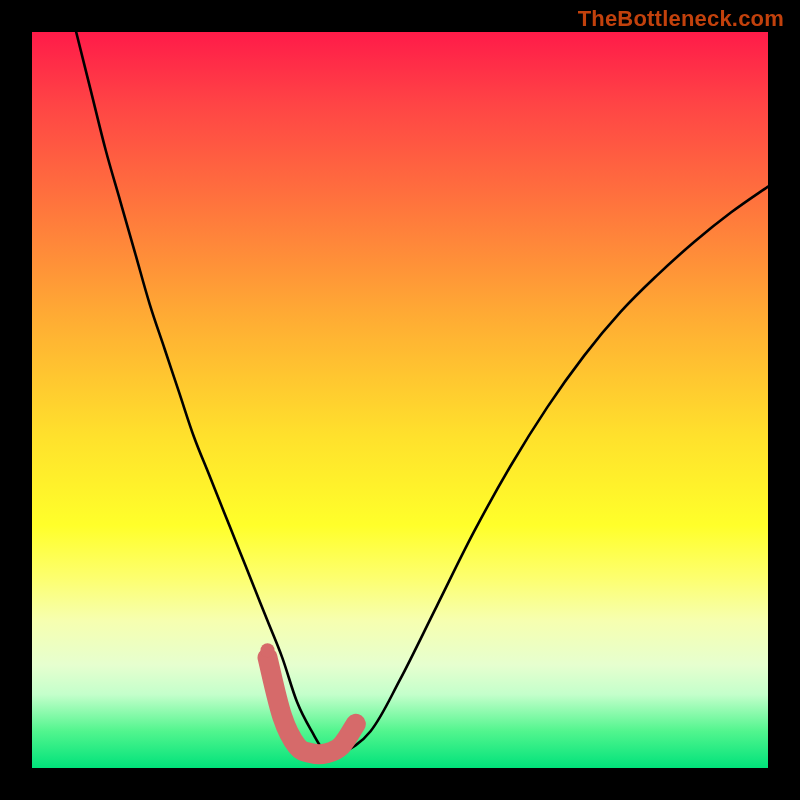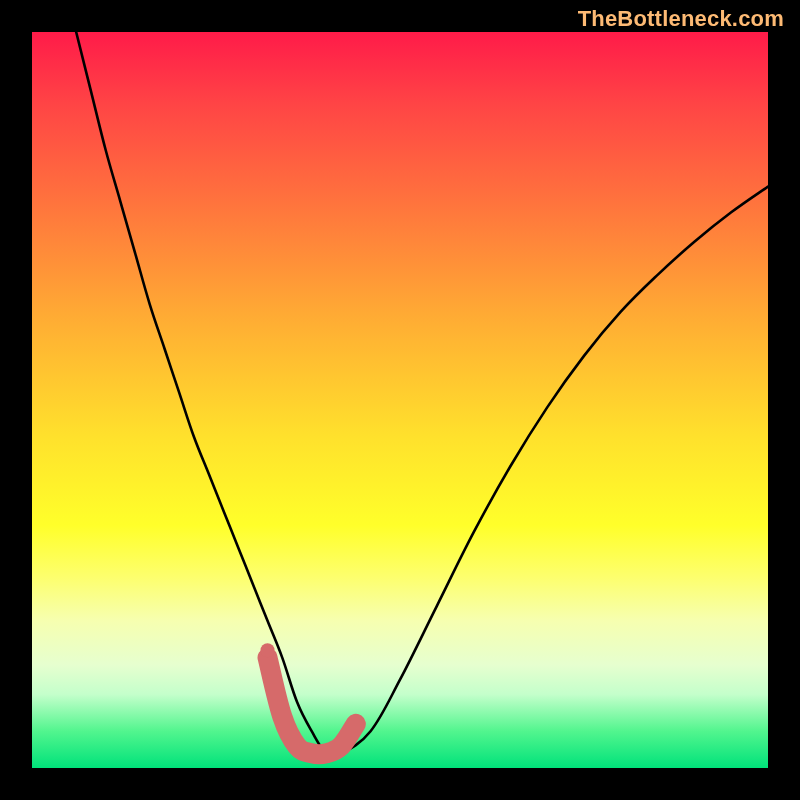--- a/index.html
+++ b/index.html
@@ -30,21 +30,21 @@
       #52f58e 95%,
       #00e27a 100%);
   }
   .watermark {
     position: absolute;
     top: 6px;
     right: 16px;
     font-family: Arial, Helvetica, sans-serif;
     font-size: 22px;
     font-weight: bold;
-    color: #fdba74;
+    color: #c2410c;
     letter-spacing: 0.2px;
   }
   svg.plot {
     position: absolute;
     left: 0;
     top: 0;
     width: 736px;
     height: 736px;
   }
   .curve {

